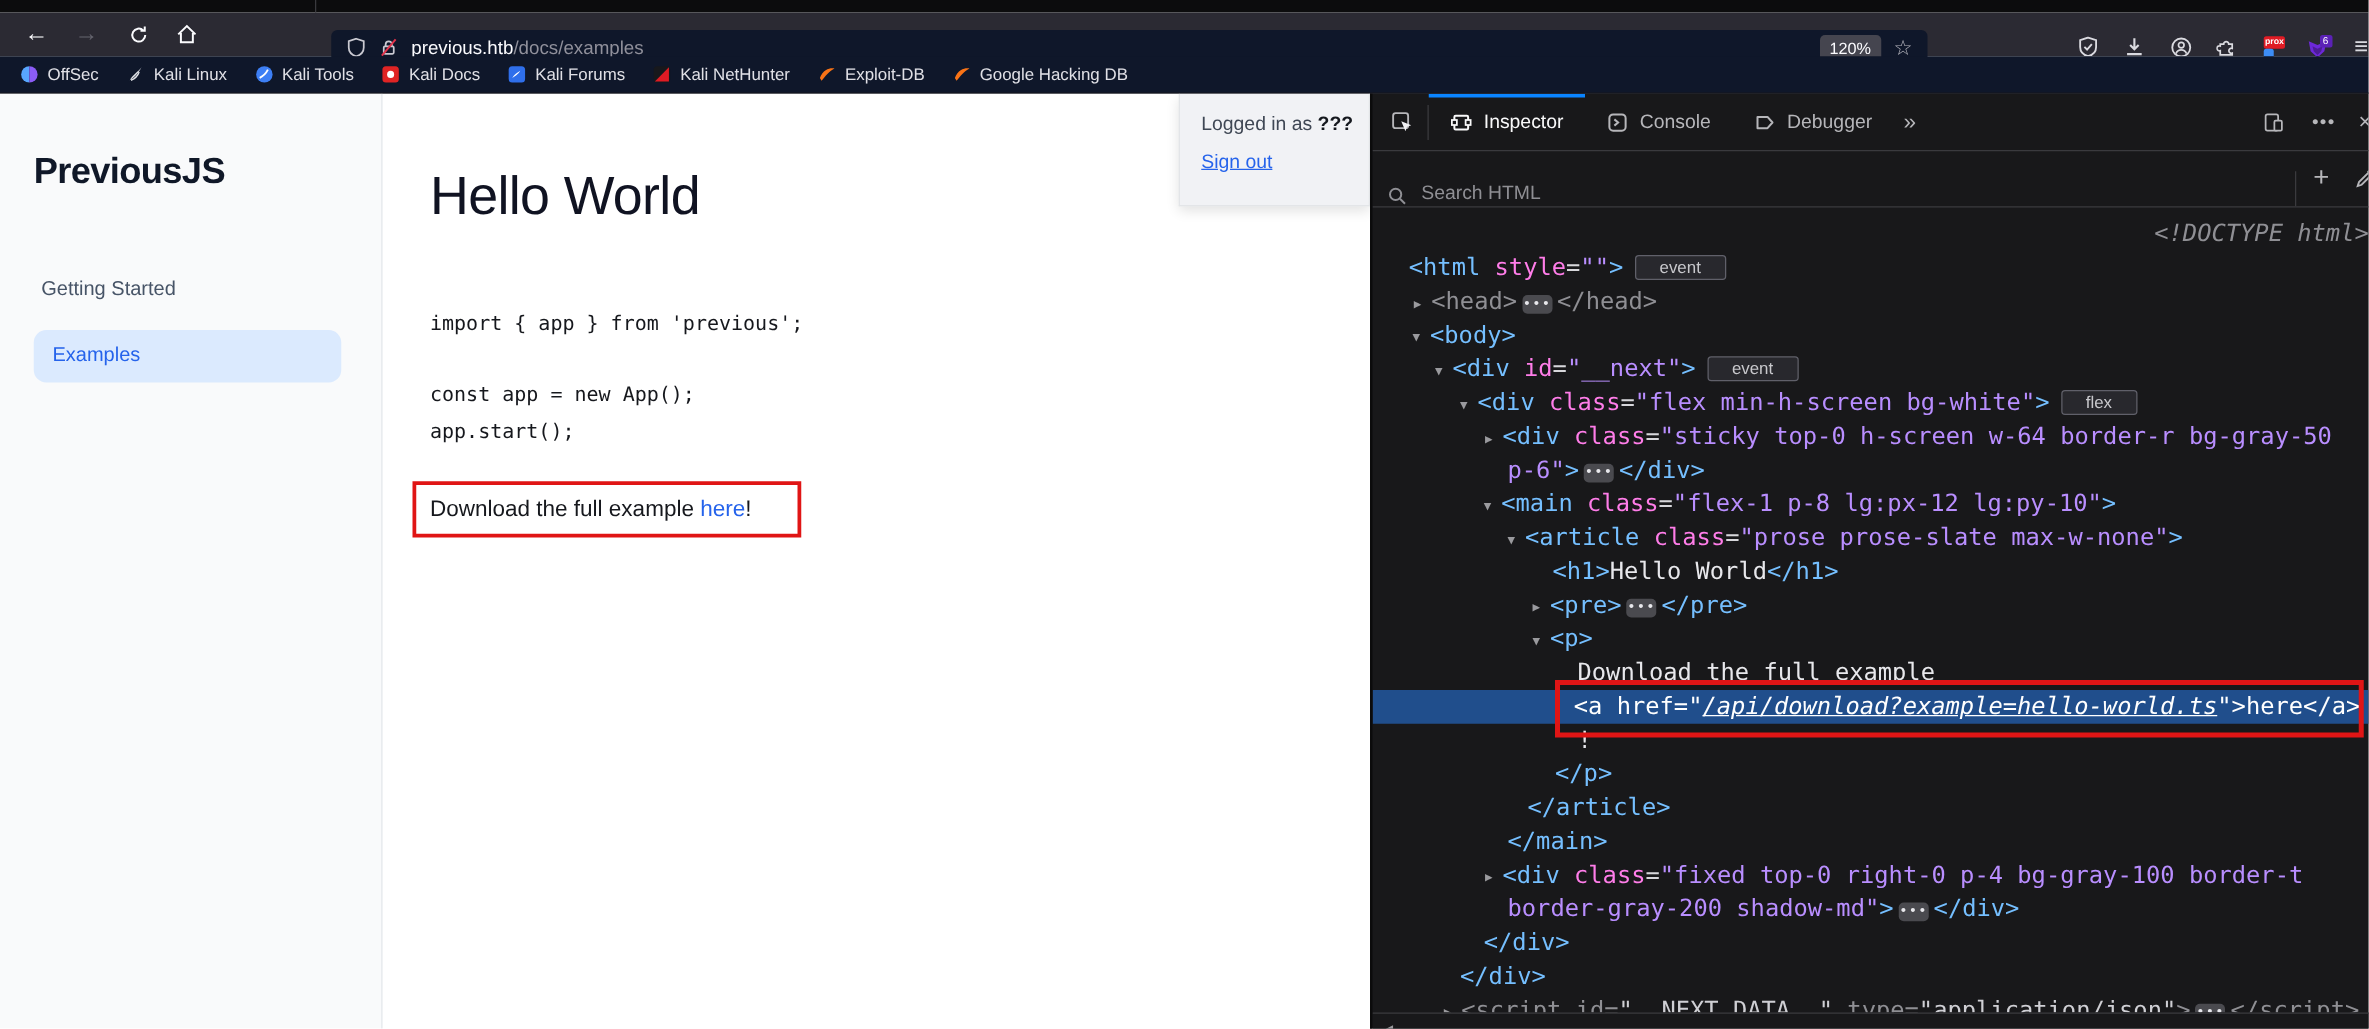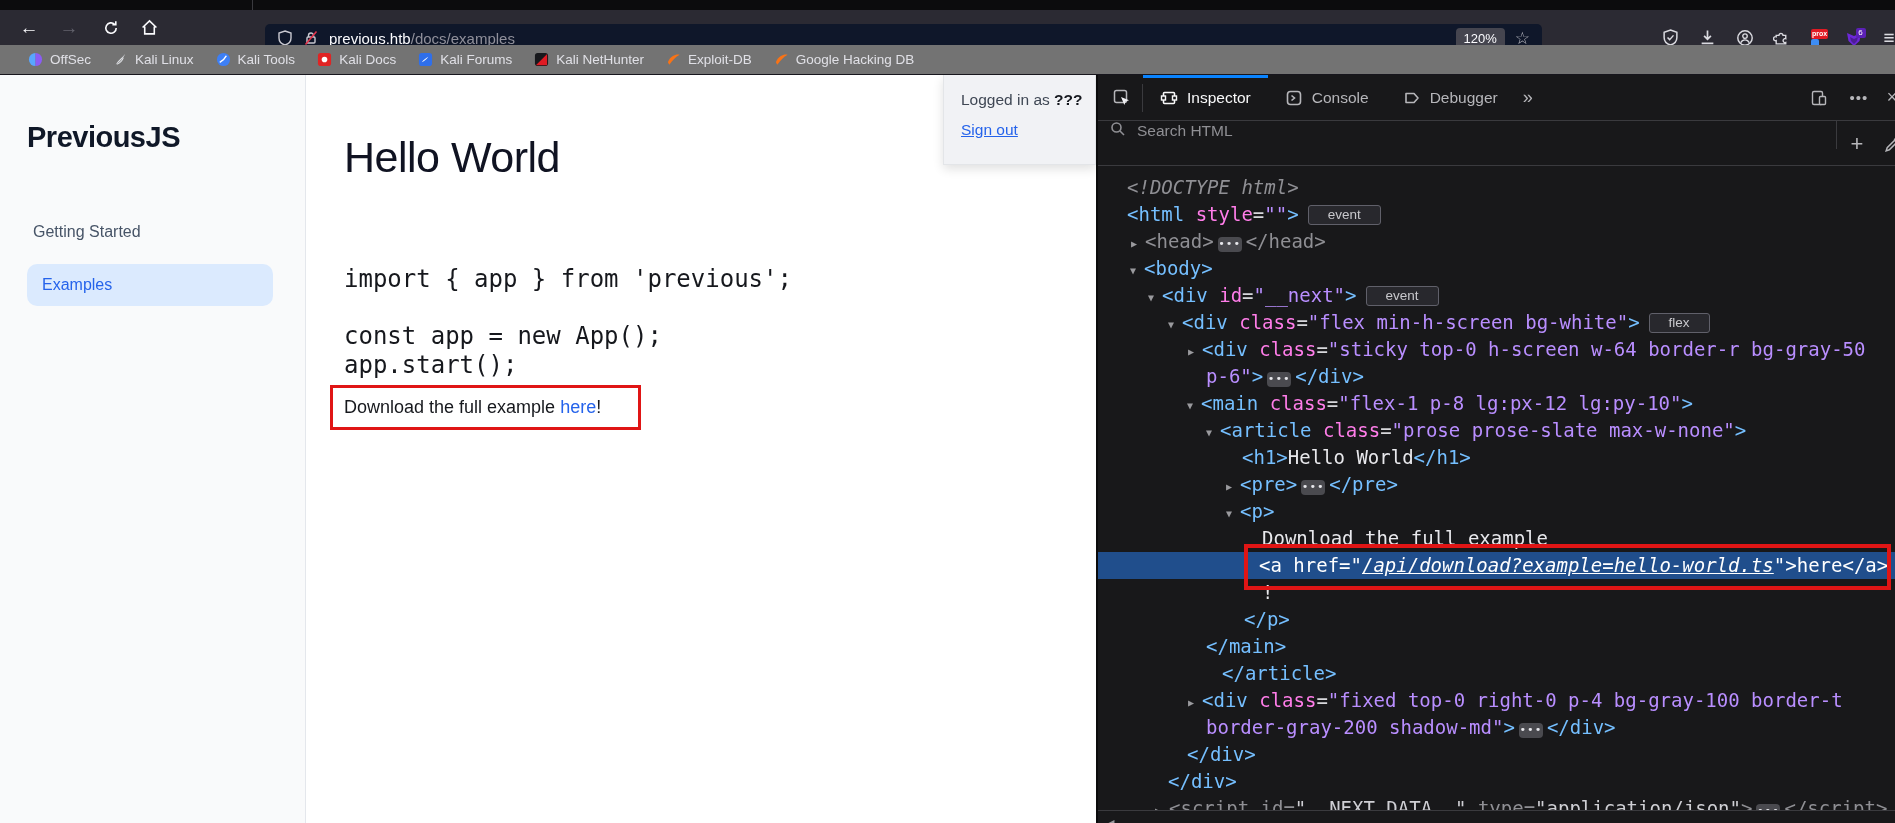--- a/index.html
+++ b/index.html
@@ -13,35 +13,35 @@
   .navbtn{position:absolute;top:0;width:38px;height:35px;display:flex;align-items:center;justify-content:center;
           color:#fbfbfe;font-size:19px;}
   #urlbar{position:absolute;left:265px;top:14px;width:1277px;height:28px;background:#0f172a;border-radius:5px;
           display:flex;align-items:center;}
   #urlbar .host{color:#fbfbfe;font-size:15px;}
   #urlbar .path{color:#90909b;font-size:15px;}
   #zoombadge{background:#45454f;color:#fbfbfe;font-size:13px;border-radius:4px;padding:3px 8px;margin-right:10px;}
   #star{color:#b9b9c1;font-size:17px;margin-right:12px;}
   #navright{position:absolute;left:1652px;top:10px;height:35px;display:flex;align-items:center;}
   #navright .tico{width:37px;height:35px;display:flex;align-items:center;justify-content:center;color:#dadae0;}
-  #bookmarksbar{position:absolute;left:0;top:45px;width:1895px;height:30px;background:#737373;
-                border-bottom:1px solid #17161d;display:flex;align-items:center;padding-left:28px;box-sizing:border-box;}
+  #bookmarksbar{position:absolute;left:0;top:45px;width:1895px;height:30px;background:#0f172a;
+                border-bottom:1px solid #17161d;display:flex;align-items:center;padding-left:16px;box-sizing:border-box;}
   .bm{display:flex;align-items:center;gap:7px;margin-right:22px;}
   .bm .bmlabel{color:#e0e0e6;font-size:13.5px;white-space:nowrap;}
   
   #page{position:absolute;left:0;top:75px;width:1096px;height:748px;background:#fff;overflow:hidden;}
   #sidebar{position:absolute;left:0;top:0;width:306px;height:748px;background:#f9fafb;border-right:1px solid #e4e7ec;box-sizing:border-box;}
   #brand{position:absolute;left:27px;top:46px;font-size:29px;font-weight:bold;color:#101828;letter-spacing:-0.5px;}
   #nav-getting-started{position:absolute;left:33px;top:148px;font-size:16px;color:#475467;}
   #nav-examples{position:absolute;left:27px;top:189px;width:246px;height:42px;border-radius:10px;
                 background:var(--c-pill,#dbeafe);}
   #nav-examples span{display:block;padding-left:15px;line-height:42px;font-size:16px;color:var(--c-link,#2563eb);}
   #doc-title{position:absolute;left:344px;top:58px;font-size:43px;font-weight:300;color:#101322;letter-spacing:-0.5px;}
-  #codeblock{position:absolute;left:344px;top:190px;font-family:"DejaVu Sans Mono",monospace;
-             font-size:24px;line-height:28.5px;color:#16181d;white-space:pre;}
+  #codeblock{position:absolute;left:344px;top:170px;font-family:"DejaVu Sans Mono",monospace;
+             font-size:16px;line-height:28.5px;color:#16181d;white-space:pre;}
   #annot-page{position:absolute;left:330px;top:310px;width:311px;height:45px;
               border:3px solid var(--c-annotation_red,#e01515);box-sizing:border-box;}
   #dl-line{position:absolute;left:344px;top:310px;height:45px;line-height:45px;font-size:18px;color:#16181d;white-space:nowrap;}
   #dl-line .dl-link{color:var(--c-link,#2563eb);}
   #session-box{position:absolute;left:943px;top:0;width:153px;height:90px;background:#f1f2f5;
                border:1px solid #e3e5e8;border-top:none;box-sizing:border-box;box-shadow:0 4px 10px rgba(0,0,0,.12);}
   #session-line{position:absolute;left:17px;top:16px;font-size:15.5px;color:#3f4754;white-space:nowrap;}
   #session-line b{color:#15181e;}
   #signout{position:absolute;left:17px;top:46px;font-size:15.5px;color:var(--c-link,#2563eb);text-decoration:underline;}
   
@@ -51,21 +51,21 @@
            display:flex;align-items:center;box-sizing:border-box;}
   .dt-toolbtn{width:40px;height:46px;display:flex;align-items:center;justify-content:center;color:#b6b6ba;flex:0 0 auto;}
   .dt-vsep{width:1px;height:28px;background:#3a3a3e;flex:0 0 auto;}
   .dt-tab{position:relative;height:46px;display:flex;align-items:center;gap:9px;padding:0 17px;flex:0 0 auto;}
   .dt-tab .tlabel{font-size:15.5px;color:#b6b6ba;}
   .dt-tab.active .tlabel{color:#f9f9fa;}
   .dt-tab.active .topline{position:absolute;left:0;top:0;width:100%;height:3px;background:var(--c-active_tab,#0a84ff);}
   #dt-chevron{color:#b6b6ba;font-size:18px;padding:0 8px;flex:0 0 auto;}
   #dt-tabs .spacer{flex:1 1 auto;}
   #dt-search{position:absolute;left:0;top:46px;width:100%;height:45px;border-bottom:1px solid #3a3a3e;
-             display:flex;align-items:flex-start;box-sizing:border-box;}
+             display:flex;align-items:flex-end;box-sizing:border-box;}
   #dt-search input{flex:1 1 auto;background:transparent;border:none;outline:none;color:#d7d7db;
                    font-size:15.5px;font-family:"Liberation Sans",sans-serif;}
   #dt-search input::placeholder{color:#8f8f94;}
   #tree{position:absolute;left:0;top:91px;width:100%;height:644px;padding-top:8px;box-sizing:border-box;overflow:hidden;}
   .trow{height:27px;line-height:27px;font-family:"DejaVu Sans Mono",monospace;font-size:19px;
         white-space:pre;box-sizing:border-box;}
   .trow.sel{background:var(--c-selection_blue,#204e8c);}
   .trow.sel span{color:#ffffff;}
   .arr{display:inline-block;width:14px;font-size:10px;color:#9a9a9e;vertical-align:1px;}
   .tk-tag{color:var(--c-tag,#75bfff);}
@@ -318,39 +318,39 @@
     <div class="dt-toolbtn" style="font-size:22px;font-weight:300;">+</div>
     <div class="dt-toolbtn" style="width:30px;margin-right:-12px;">
       <svg width="17" height="17" viewBox="0 0 16 16">
           <path d="M2 14l1-3 7-7 2 2-7 7Z" fill="none" stroke="#b6b6ba" stroke-width="1.4"></path>
           <path d="M9.5 3.5l3-2.5 2.5 2.5-2.5 3" fill="none" stroke="#b6b6ba" stroke-width="1.4"></path>
         </svg>
     </div>
   </div>
 
   <div id="tree">
-      <div class="trow" style="padding-left: 29px;"><span class="tk-dimi">&lt;!DOCTYPE html&gt;</span></div>
+      <div class="trow" style="padding-left: 29px; text-align: right;"><span class="tk-dimi">&lt;!DOCTYPE html&gt;</span></div>
       <div class="trow" style="padding-left: 29px;"><span class="tk-tag">&lt;html</span><span class="tk-attr"> style</span><span class="tk-punct">=</span><span class="tk-val">""</span><span class="tk-tag">&gt;</span><span class="badge">event</span></div>
       <div class="trow" style="padding-left: 33px;"><span class="arr">▶</span><span class="tk-dim">&lt;head&gt;</span><span class="ell">•••</span><span class="tk-dim">&lt;/head&gt;</span></div>
       <div class="trow" style="padding-left: 32px;"><span class="arr">▼</span><span class="tk-tag">&lt;body&gt;</span></div>
       <div class="trow" style="padding-left: 50px;"><span class="arr">▼</span><span class="tk-tag">&lt;div</span><span class="tk-attr"> id</span><span class="tk-punct">=</span><span class="tk-val">"__next"</span><span class="tk-tag">&gt;</span><span class="badge">event</span></div>
       <div class="trow" style="padding-left: 70px;"><span class="arr">▼</span><span class="tk-tag">&lt;div</span><span class="tk-attr"> class</span><span class="tk-punct">=</span><span class="tk-val">"flex min-h-screen bg-white"</span><span class="tk-tag">&gt;</span><span class="badge">flex</span></div>
       <div class="trow" style="padding-left: 90px;"><span class="arr">▶</span><span class="tk-tag">&lt;div</span><span class="tk-attr"> class</span><span class="tk-punct">=</span><span class="tk-val">"sticky top-0 h-screen w-64 border-r bg-gray-50</span></div>
       <div class="trow" style="padding-left: 108px;"><span class="tk-val">p-6"</span><span class="tk-tag">&gt;</span><span class="ell">•••</span><span class="tk-tag">&lt;/div&gt;</span></div>
       <div class="trow" style="padding-left: 89px;"><span class="arr">▼</span><span class="tk-tag">&lt;main</span><span class="tk-attr"> class</span><span class="tk-punct">=</span><span class="tk-val">"flex-1 p-8 lg:px-12 lg:py-10"</span><span class="tk-tag">&gt;</span></div>
       <div class="trow" style="padding-left: 108px;"><span class="arr">▼</span><span class="tk-tag">&lt;article</span><span class="tk-attr"> class</span><span class="tk-punct">=</span><span class="tk-val">"prose prose-slate max-w-none"</span><span class="tk-tag">&gt;</span></div>
       <div class="trow" style="padding-left: 144px;"><span class="tk-tag">&lt;h1&gt;</span><span class="tk-text">Hello World</span><span class="tk-tag">&lt;/h1&gt;</span></div>
       <div class="trow" style="padding-left: 128px;"><span class="arr">▶</span><span class="tk-tag">&lt;pre&gt;</span><span class="ell">•••</span><span class="tk-tag">&lt;/pre&gt;</span></div>
       <div class="trow" style="padding-left: 128px;"><span class="arr">▼</span><span class="tk-tag">&lt;p&gt;</span></div>
       <div class="trow" style="padding-left: 164px;"><span class="tk-text">Download the full example</span></div>
       <div class="trow sel" style="padding-left: 161px;"><span class="tk-tag">&lt;a</span><span class="tk-attr"> href</span><span class="tk-punct">="</span><span class="tk-lval">/api/download?example=hello-world.ts</span><span class="tk-punct">"</span><span class="tk-tag">&gt;</span><span class="tk-text">here</span><span class="tk-tag">&lt;/a&gt;</span></div>
       <div class="trow" style="padding-left: 164px;"><span class="tk-text">!</span></div>
       <div class="trow" style="padding-left: 146px;"><span class="tk-tag">&lt;/p&gt;</span></div>
+      <div class="trow" style="padding-left: 124px;"><span class="tk-tag">&lt;/article&gt;</span></div>
       <div class="trow" style="padding-left: 108px;"><span class="tk-tag">&lt;/main&gt;</span></div>
-      <div class="trow" style="padding-left: 124px;"><span class="tk-tag">&lt;/article&gt;</span></div>
       <div class="trow" style="padding-left: 90px;"><span class="arr">▶</span><span class="tk-tag">&lt;div</span><span class="tk-attr"> class</span><span class="tk-punct">=</span><span class="tk-val">"fixed top-0 right-0 p-4 bg-gray-100 border-t</span></div>
       <div class="trow" style="padding-left: 108px;"><span class="tk-val">border-gray-200 shadow-md"</span><span class="tk-tag">&gt;</span><span class="ell">•••</span><span class="tk-tag">&lt;/div&gt;</span></div>
       <div class="trow" style="padding-left: 89px;"><span class="tk-tag">&lt;/div&gt;</span></div>
       <div class="trow" style="padding-left: 70px;"><span class="tk-tag">&lt;/div&gt;</span></div>
       <div class="trow" style="padding-left: 57px;"><span class="arr">▶</span><span class="tk-dim">&lt;script id=</span><span class="tk-dimv">"__NEXT_DATA__"</span><span class="tk-dim"> type=</span><span class="tk-dimv">"application/json"</span><span class="tk-dim">&gt;</span><span class="ell">•••</span><span class="tk-dim">&lt;/script&gt;</span></div>
     </div>
   <div id="annot-dev"></div>
 
   <div id="dt-crumbs">
     <span class="crumb-arrow">◀</span>

